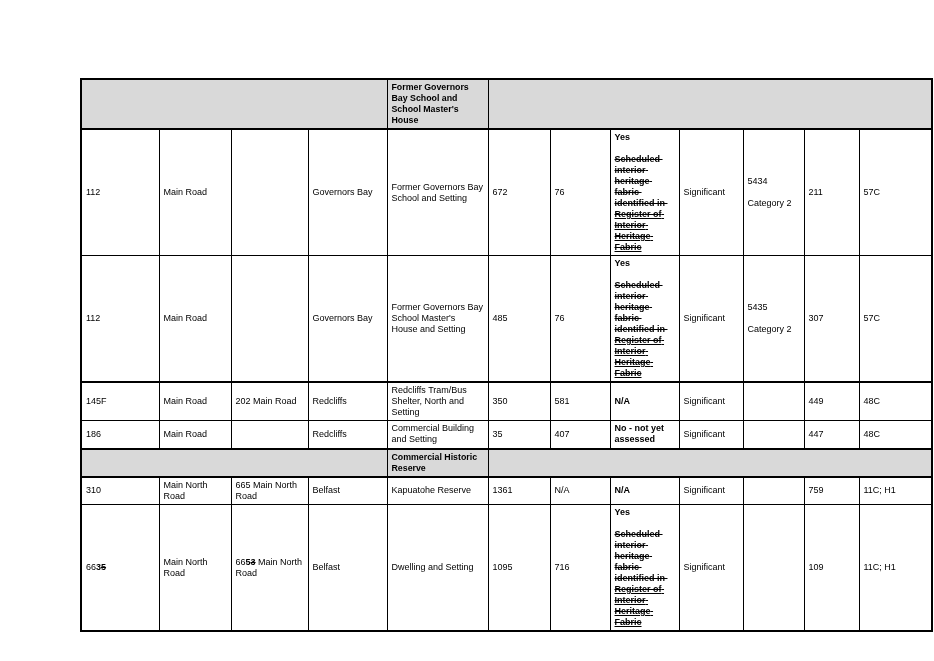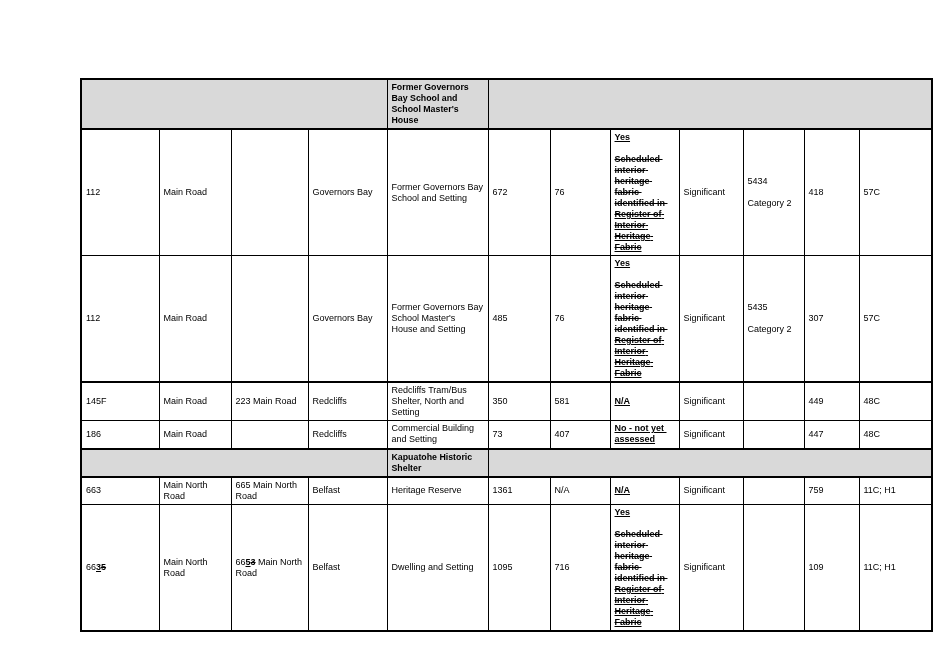--- a/index.html
+++ b/index.html
@@ -53,21 +53,21 @@
     border-top-width:2px;
     border-bottom-width:2px;
   }
   tr.section td.title{
     font-weight:bold;
     font-size:8.8px;
     vertical-align:top;
   }
   td.vtop{vertical-align:top;}
   .b{font-weight:bold;}
-  .u{text-decoration:underline;}
+  .u{}
   .s{text-decoration:line-through;}
   .u.s{text-decoration:underline line-through;}
 </style>
 </head>
 <body>
 
 <div class="page">
   <table class="schedule">
     <colgroup>
       <col style="width:78px">
@@ -97,21 +97,21 @@
           <td>Former Governors Bay School and Setting</td>
           <td>672</td>
           <td>76</td>
           <td class="vtop"><span class="b u">Yes</span><span>
 
 </span><span class="b s">Scheduled interior heritage fabric identified in </span><span class="b u s">Register of Interior Heritage Fabric</span></td>
           <td>Significant</td>
           <td><span>5434
 
 Category 2</span></td>
-          <td>418</td>
+          <td>211</td>
           <td>57C</td>
         </tr>
         <tr>
           <td>112</td>
           <td>Main Road</td>
           <td></td>
           <td>Governors Bay</td>
           <td>Former Governors Bay School Master's House and Setting</td>
           <td>485</td>
           <td>76</td>
@@ -121,56 +121,56 @@
           <td>Significant</td>
           <td><span>5435
 
 Category 2</span></td>
           <td>307</td>
           <td>57C</td>
         </tr>
         <tr>
           <td>145F</td>
           <td>Main Road</td>
-          <td>223 Main Road</td>
+          <td>202 Main Road</td>
           <td>Redcliffs</td>
           <td>Redcliffs Tram/Bus Shelter, North and Setting</td>
           <td>350</td>
           <td>581</td>
           <td><span class="b u">N/A</span></td>
           <td>Significant</td>
           <td></td>
           <td>449</td>
           <td>48C</td>
         </tr>
         <tr>
           <td>186</td>
           <td>Main Road</td>
           <td></td>
           <td>Redcliffs</td>
           <td>Commercial Building and Setting</td>
-          <td>73</td>
+          <td>35</td>
           <td>407</td>
           <td><span class="b u">No - not yet assessed</span></td>
           <td>Significant</td>
           <td></td>
           <td>447</td>
           <td>48C</td>
         </tr>
         <tr class="section">
           <td colspan="4"></td>
-          <td class="title">Kapuatohe Historic Shelter</td>
+          <td class="title">Commercial Historic Reserve</td>
           <td colspan="7"></td>
         </tr>
         <tr>
-          <td>663</td>
+          <td>310</td>
           <td>Main North Road</td>
           <td>665 Main North Road</td>
           <td>Belfast</td>
-          <td>Heritage Reserve</td>
+          <td>Kapuatohe Reserve</td>
           <td>1361</td>
           <td>N/A</td>
           <td><span class="b u">N/A</span></td>
           <td>Significant</td>
           <td></td>
           <td>759</td>
           <td>11C; H1</td>
         </tr>
         <tr>
           <td><span>66</span><span class="b u">3</span><span class="b s">5</span></td>

